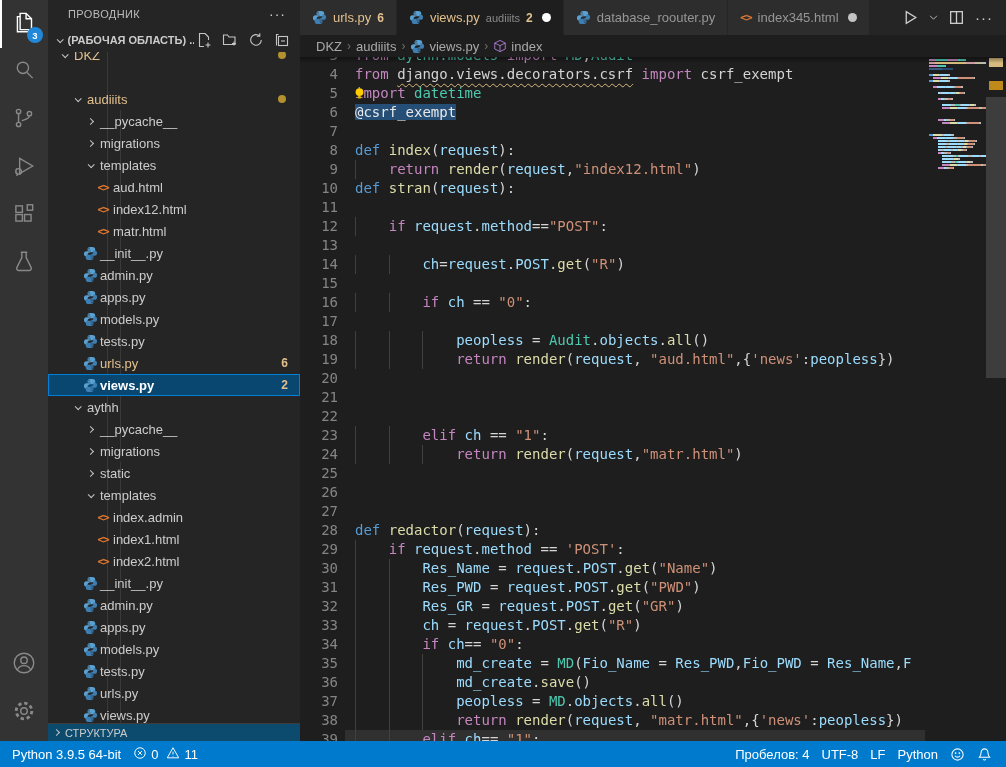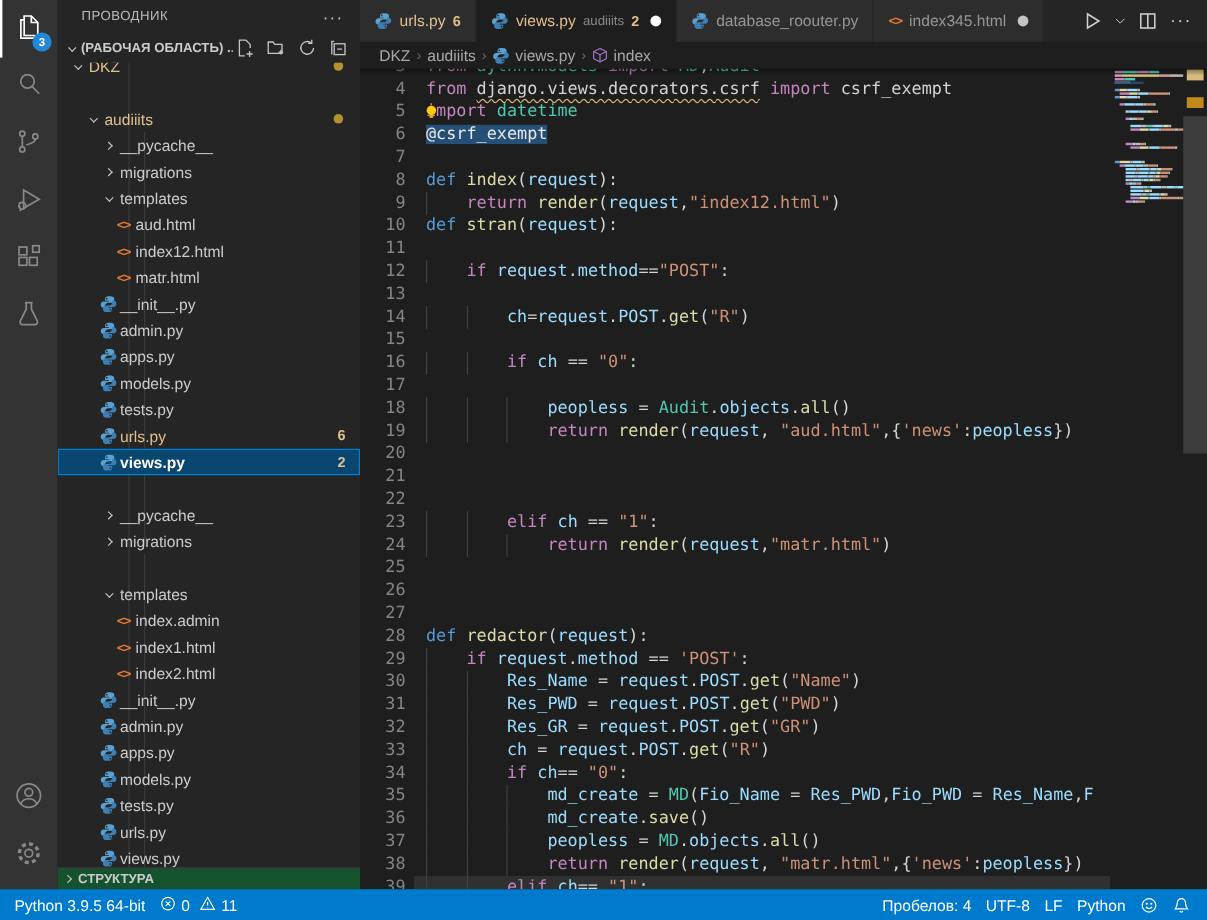--- a/index.html
+++ b/index.html
@@ -45,21 +45,21 @@
   .trow.sel .lbl { color:#ffffff; font-weight:bold; }
   .trow .rbadge { margin-left:auto; margin-right:12px; color:#e2c08d; font-size:12px; font-weight:bold; }
   .trow .rdot { margin-left:auto; margin-right:14px; width:8px; height:8px; border-radius:50%; background:#b3912f; }
   .chev { width:5px; height:5px; border-right:1.4px solid #c5c5c5; border-bottom:1.4px solid #c5c5c5; display:inline-block; }
   .chev.col { transform:rotate(-45deg); }
   .chev.exp { transform:rotate(45deg) translateY(-1px); }
   .ihtml { color:#e37933; font-family:"DejaVu Sans Mono",monospace; font-size:11px; font-weight:bold; letter-spacing:-1px; }
   .tguide { position:absolute; width:1px; background:#3a3a3a; }
   #sb-outline { position:absolute; left:0; top:723px; width:252px; height:18px; border-top:1px solid #3c3c3c;
                 display:flex; align-items:center; gap:6px; padding-left:6px; color:#cccccc;
-                font-size:11px; font-weight:bold; background:#14532d; cursor:pointer; }
+                font-size:11px; font-weight:normal; background:#0c4a6e; cursor:pointer; }
 
   
   #tabbar { position:relative; height:35px; background:#252526; display:flex; }
   .tab { height:35px; display:flex; align-items:center; padding:0 12px; gap:6px; background:#2d2d2d;
          border-right:1px solid #252526; font-size:13px; color:#969696; cursor:pointer; white-space:nowrap; }
   .tab.active { background:#1e1e1e; }
   .tab .tname.mod { color:#e2c08d; }
   .tab .tdetail { font-size:11px; color:#8a8a8a; }
   .tab .tbadge { color:#e2c08d; font-size:12px; font-weight:bold; }
   .tab .dirty { width:9px; height:9px; border-radius:50%; background:#c4c4c4; margin-left:3px; }
@@ -361,31 +361,43 @@
           <span style="display: flex; align-items: center; justify-content: center;">
             <svg width="15" height="15" viewBox="0 0 16 16">
               <path fill="#5aa0d0" d="M7.9 1C6 1 4.9 1.9 4.9 3.3V5h3.3v.6H3.6C2 5.6 1 6.8 1 8.4s1 2.8 2.6 2.8h1.3V9.4c0-1.5 1.3-2.7 2.9-2.7h3.1c1.2 0 2.1-1 2.1-2.2V3.3C13 1.9 11.7 1 9.9 1zM6.4 2.3a.75.75 0 1 1 0 1.5.75.75 0 0 1 0-1.5z"></path>
               <path fill="#3d7fb2" d="M8.1 15c1.9 0 3-.9 3-2.3V11H7.8v-.6h4.6c1.6 0 2.6-1.2 2.6-2.8S14 4.8 12.4 4.8h-1.3v1.7c0 1.5-1.3 2.7-2.9 2.7H5.1C3.9 9.2 3 10.2 3 11.4v1.3C3 14.1 4.3 15 6.1 15zm1.5-1.3a.75.75 0 1 1 0-1.5.75.75 0 0 1 0 1.5z"></path>
             </svg>
           </span>
         </span>
         <span class="lbl">views.py</span>
         <span class="rbadge">2</span>
       </div>
+      <div class="trow" style="top: 344px; padding-left: 21px;">
+        <span class="marker">
+          <span class="chev exp"></span>
+        </span>
+        <span class="lbl">aythh</span>
+      </div>
       <div class="trow" style="top: 366px; padding-left: 34px;">
         <span class="marker">
           <span class="chev col"></span>
         </span>
         <span class="lbl">__pycache__</span>
       </div>
       <div class="trow" style="top: 388px; padding-left: 34px;">
         <span class="marker">
           <span class="chev col"></span>
         </span>
         <span class="lbl">migrations</span>
+      </div>
+      <div class="trow" style="top: 410px; padding-left: 34px;">
+        <span class="marker">
+          <span class="chev col"></span>
+        </span>
+        <span class="lbl">static</span>
       </div>
       <div class="trow" style="top: 432px; padding-left: 34px;">
         <span class="marker">
           <span class="chev exp"></span>
         </span>
         <span class="lbl">templates</span>
       </div>
       <div class="trow" style="top: 454px; padding-left: 47px;">
         <span class="marker">
           <span style="display: flex; align-items: center; justify-content: center;">

